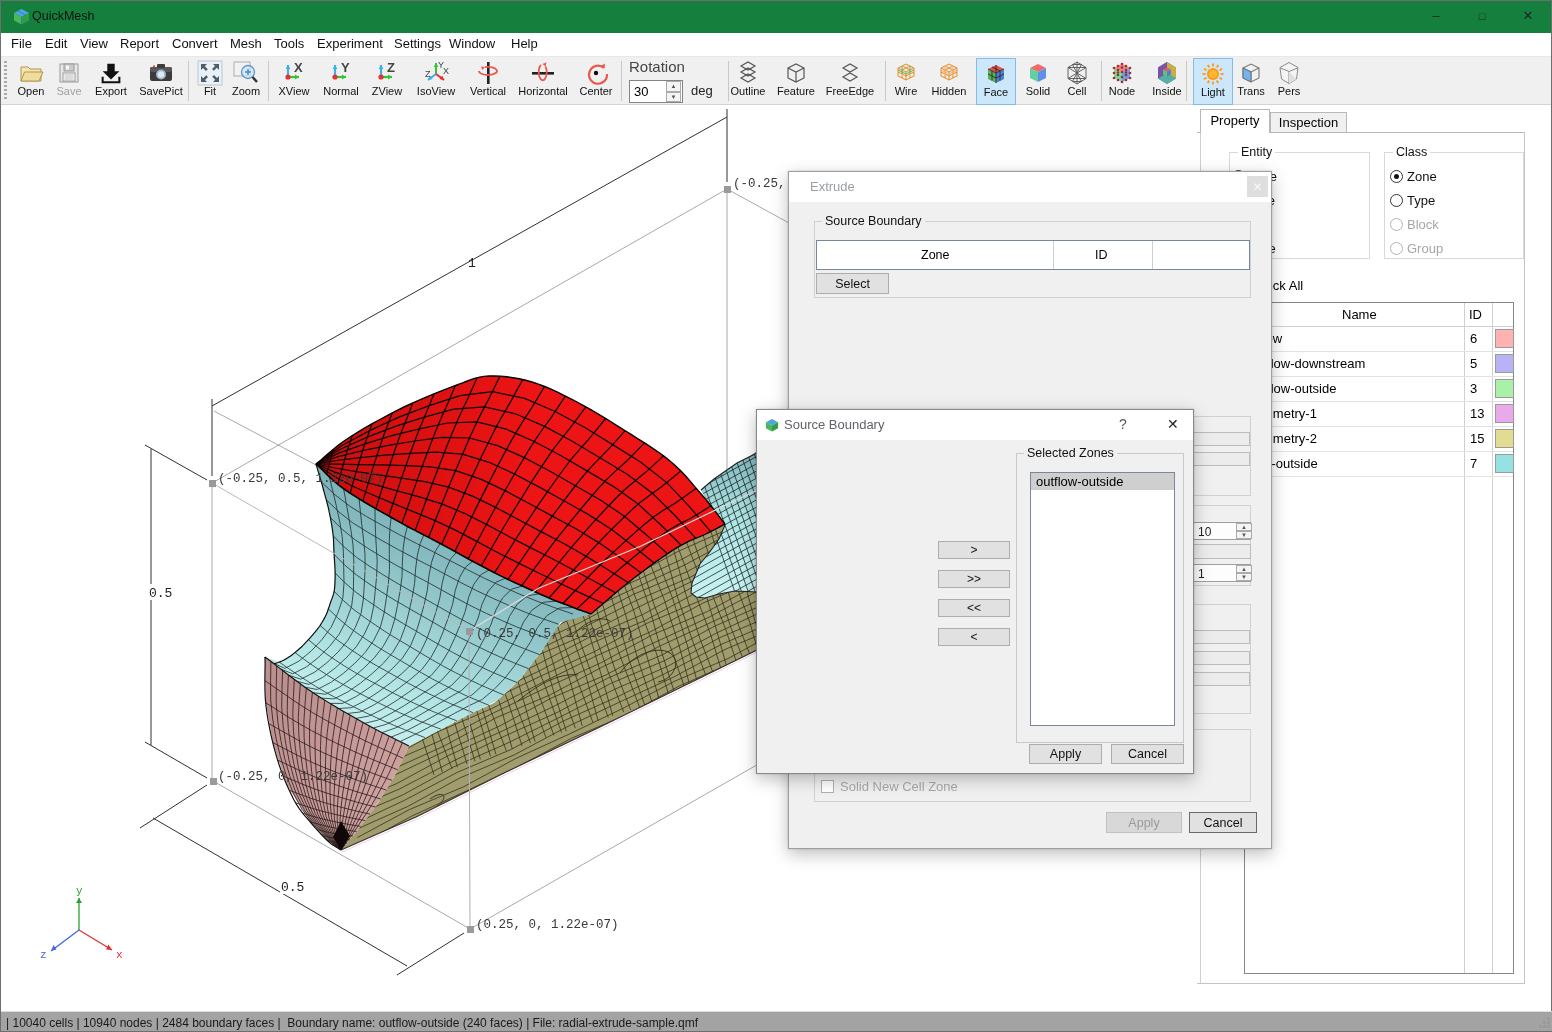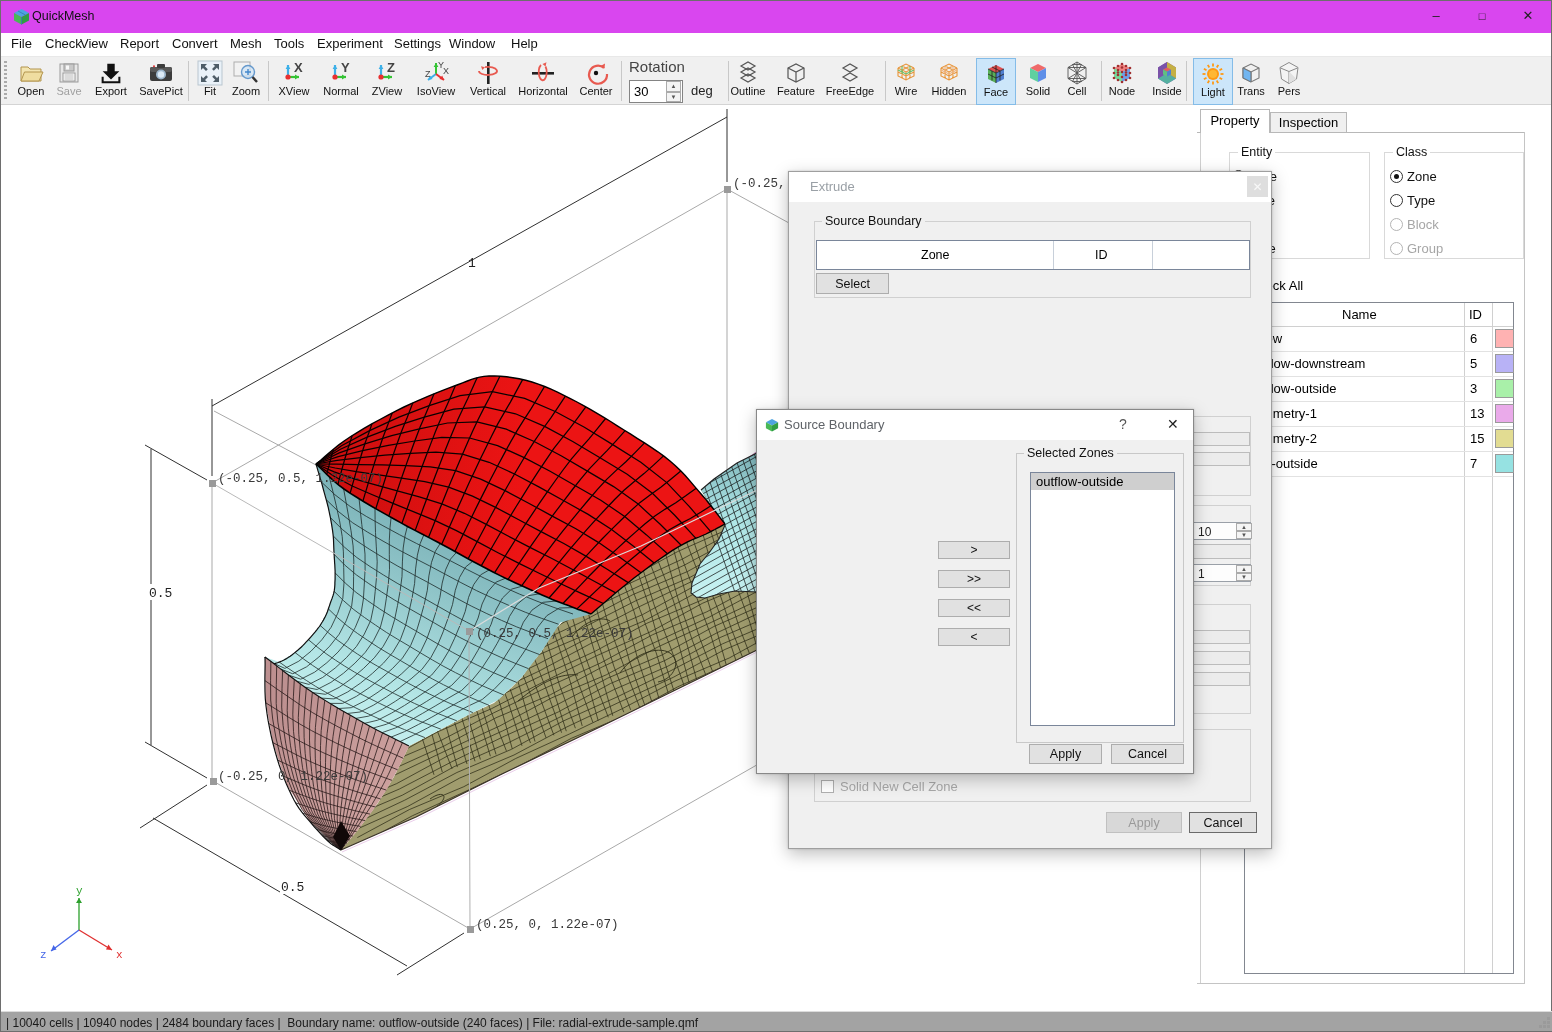--- a/index.html
+++ b/index.html
@@ -1,17 +1,17 @@
 <!DOCTYPE html>
 <html><head><meta charset="utf-8"><style>
 *{margin:0;padding:0;box-sizing:border-box}
 html,body{width:1552px;height:1032px;overflow:hidden;font-family:"Liberation Sans",sans-serif;background:#fff}
 #win{position:absolute;left:0;top:0;width:1552px;height:1032px;border:1px solid #6e6e6e;background:#fff}
 
-#title{position:absolute;left:0;top:0;width:100%;height:32px;background:#d946ef}
+#title{position:absolute;left:0;top:0;width:100%;height:32px;background:#15803d}
 #title .txt{position:absolute;left:31px;top:8px;font-size:12.5px;color:#111}
 #wbtn{position:absolute;right:0;top:0;height:32px}
 #wbtn span{display:inline-block;width:46px;height:32px;text-align:center;line-height:30px;font-size:13px;color:#222}
 
 #menu{position:absolute;left:0;top:32px;width:100%;height:23px;background:#fff}
 #menu span{position:absolute;top:3px;font-size:13px;color:#111}
 
 #tbar{position:absolute;left:0;top:55px;width:100%;height:49px;background:#f0f0f0;border-bottom:1px solid #d4d4d4;border-top:1px solid #e8e8e8}
 #tbar .grip{position:absolute;left:3px;top:4px;width:3px;height:40px;background-image:repeating-linear-gradient(#aaa 0 2px,#f0f0f0 2px 4px)}
 .tbi{position:absolute;top:2px;height:45px;text-align:center}
@@ -69,21 +69,21 @@
         <path d="M8.5 0 L16 4 L8.5 8 L1 4 Z" fill="#4da4e0"></path>
         <path d="M1 4 L8.5 8 V15.5 L1 11.5 Z" fill="#49b856"></path>
         <path d="M16 4 L8.5 8 V15.5 L16 11.5 Z" fill="#2f9e44"></path>
         <path d="M5 2 L12.5 6 M8.5 8 V15.5" stroke="#3579b0" stroke-width="0.8" fill="none"></path>
       </svg>
     <span class="txt">QuickMesh</span>
     <div id="wbtn"><span>–</span><span style="font-size:11px">□</span><span>✕</span></div>
   </div>
   <div id="menu">
       <span style="left:10px">File</span>
-      <span style="left:44px">Check</span>
+      <span style="left:44px">Edit</span>
       <span style="left:79px">View</span>
       <span style="left:119px">Report</span>
       <span style="left:171px">Convert</span>
       <span style="left:229px">Mesh</span>
       <span style="left:273px">Tools</span>
       <span style="left:316px">Experiment</span>
       <span style="left:393px">Settings</span>
       <span style="left:448px">Window</span>
       <span style="left:510px">Help</span>
     </div>

